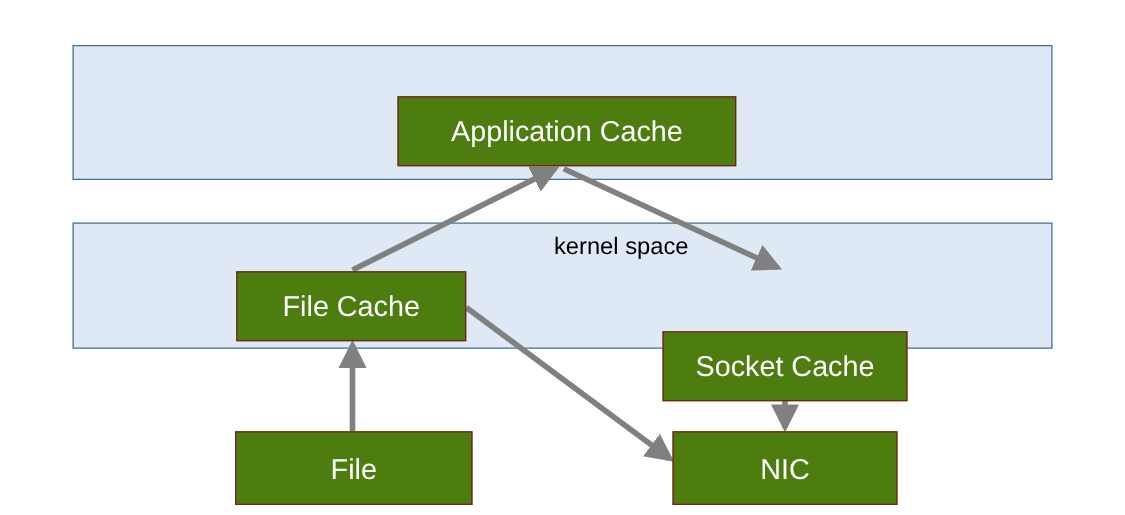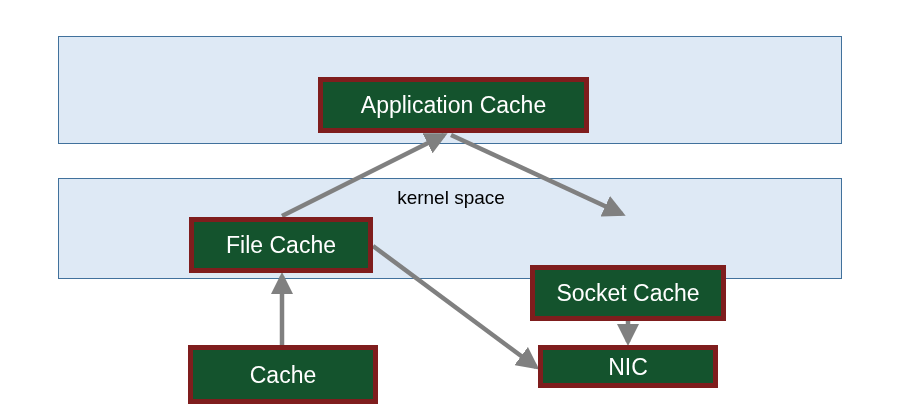--- a/index.html
+++ b/index.html
@@ -43,36 +43,37 @@
   }
 
   .band-label {
     position: absolute;
     color: #000000;
     font-size: 19px;
     line-height: 22px;
     white-space: nowrap;
     text-align: center;
     font-family: "Liberation Sans", sans-serif;
+    padding-left: 46px;
   }
   #label-user-space {
     left: 0;
     top: 44px;
     width: 784px;
   }
   #label-kernel-space {
     left: 0;
     top: 8px;
     width: 784px;
   }
 
   .node-box {
     position: absolute;
-    background: #14532d;
-    border: 5px solid #7f1d1d;
+    background: #4d7c0f;
+    border: 1px solid #7f1d1d;
     box-sizing: border-box;
     display: flex;
     align-items: center;
     justify-content: center;
     color: #ffffff;
     font-size: 23px;
     line-height: 26px;
     white-space: nowrap;
     font-family: "Liberation Sans", sans-serif;
   }
@@ -99,21 +100,21 @@
   #node-file {
     left: 188px;
     top: 345px;
     width: 190px;
     height: 59px;
   }
   #node-nic {
     left: 538px;
     top: 345px;
     width: 180px;
-    height: 43px;
+    height: 59px;
   }
 
   #arrow-layer {
     position: absolute;
     left: 0;
     top: 0;
     width: 900px;
     height: 412px;
     pointer-events: none;
   }
@@ -148,17 +149,17 @@
 
     <line x1="628" y1="274" x2="628" y2="342" stroke="#808080" stroke-width="4.5" marker-end="url(#arrowhead-gray)"></line>
   </svg>
 
   <div class="node-box" id="node-application-cache">Application Cache</div>
 
   <div class="node-box" id="node-page-cache">File Cache</div>
 
   <div class="node-box" id="node-socket-cache">Socket Cache</div>
 
-  <div class="node-box" id="node-file">Cache</div>
+  <div class="node-box" id="node-file">File</div>
 
   <div class="node-box" id="node-nic">NIC</div>
 
 </div>
 
 </body></html>

